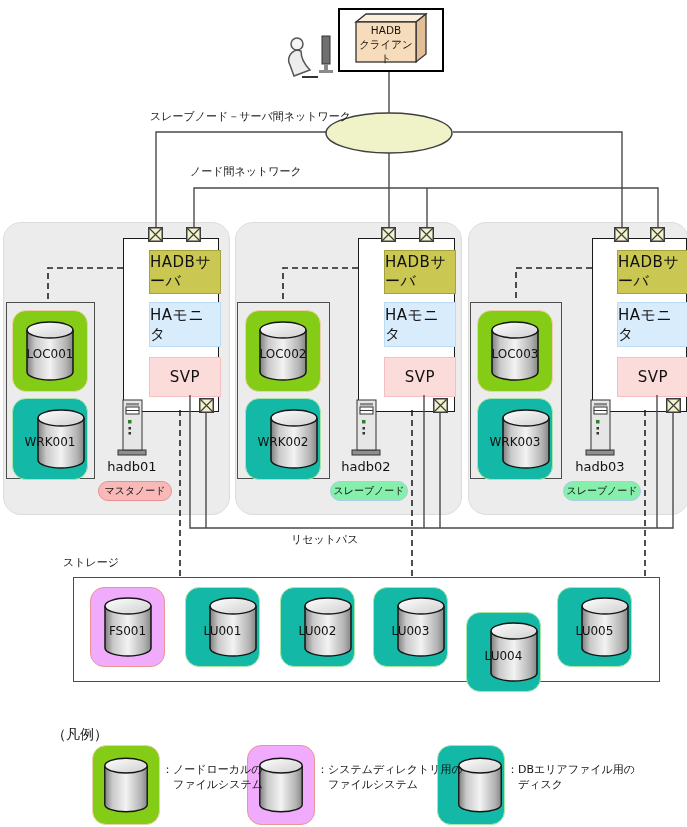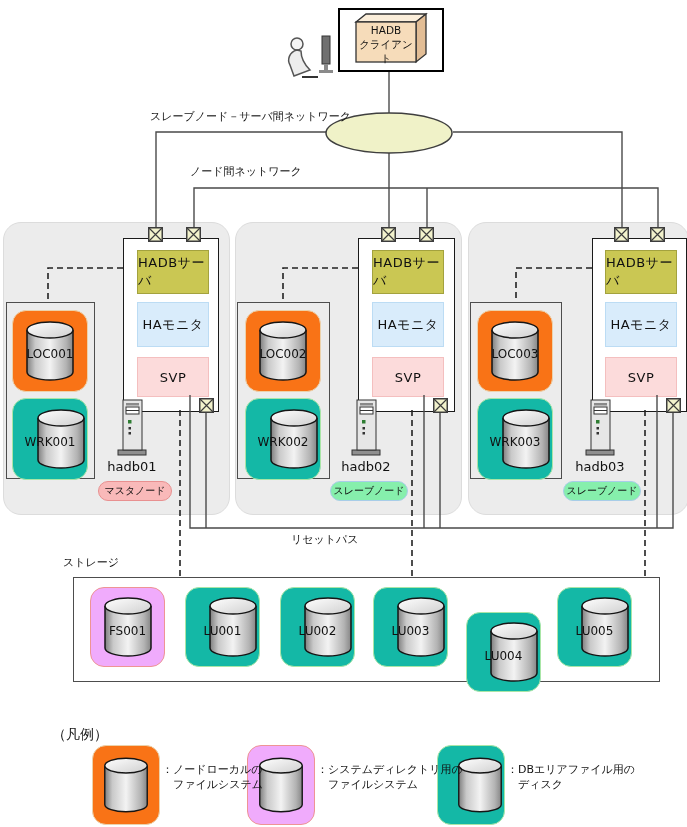--- a/index.html
+++ b/index.html
@@ -2,27 +2,27 @@
 <html><head>
 <meta charset="utf-8">
 <style>
   html,body{margin:0;padding:0;background:#fff;}
   .canvas{position:relative;width:687px;height:827px;background:#fff;overflow:hidden;
           font-family:"DejaVu Sans",sans-serif;color:#111;}
   .abs{position:absolute;}
   .lbl{font-size:11px;white-space:nowrap;line-height:14px;}
   .node-bg{background:#ececec;border:1px solid #dcdcdc;border-radius:18px;}
   .server-box{background:#fff;border:1.5px solid #1a1a1a;}
-  .sub{display:flex;align-items:center;justify-content:center;font-size:13px;letter-spacing:.5px;}
+  .sub{display:flex;align-items:center;justify-content:center;font-size:15px;letter-spacing:.5px;margin-left:12px;}
   .olive{background:#cac753;border:1px solid #a3a23e;}
   .blue{background:#d9ecfb;border:1px solid #bcdcf4;}
   .pinkbox{background:#fcdbdb;border:1px solid #f4bfbf;}
   .disk-rect{border:1.5px solid #4d4d4d;}
   .badge{border-radius:14px;display:flex;align-items:center;justify-content:center;}
-  .beige{background:#f97316;border:1px solid #ecd2ab;text-decoration:underline;}
+  .beige{background:#84cc16;border:1px solid #ecd2ab;text-decoration:underline;}
   .greenbg{background:#14b8a6;border:1px solid #a9e6a7;justify-content:flex-end;}
   .redbg{background:#f0abfc;border:1px solid #ee9494;}
   .disk-label{position:absolute;left:0;right:0;top:36px;text-align:center;font-size:12px;color:#111;}
   .pill{border-radius:10px;font-size:10px;display:flex;align-items:center;justify-content:center;white-space:nowrap;}
   .pill.master{background:#f9b9b9;border:1px solid #e89090;}
   .pill.slave{background:#86efac;border:1px solid #a8cde8;}
   .host{font-size:13px;text-align:center;white-space:nowrap;}
   .storage-box{background:#fff;border:1.5px solid #4d4d4d;}
   .legend-text{font-size:11px;line-height:15px;white-space:nowrap;}
   .z5{z-index:5;} .z6{z-index:6;} .z7{z-index:7;}

